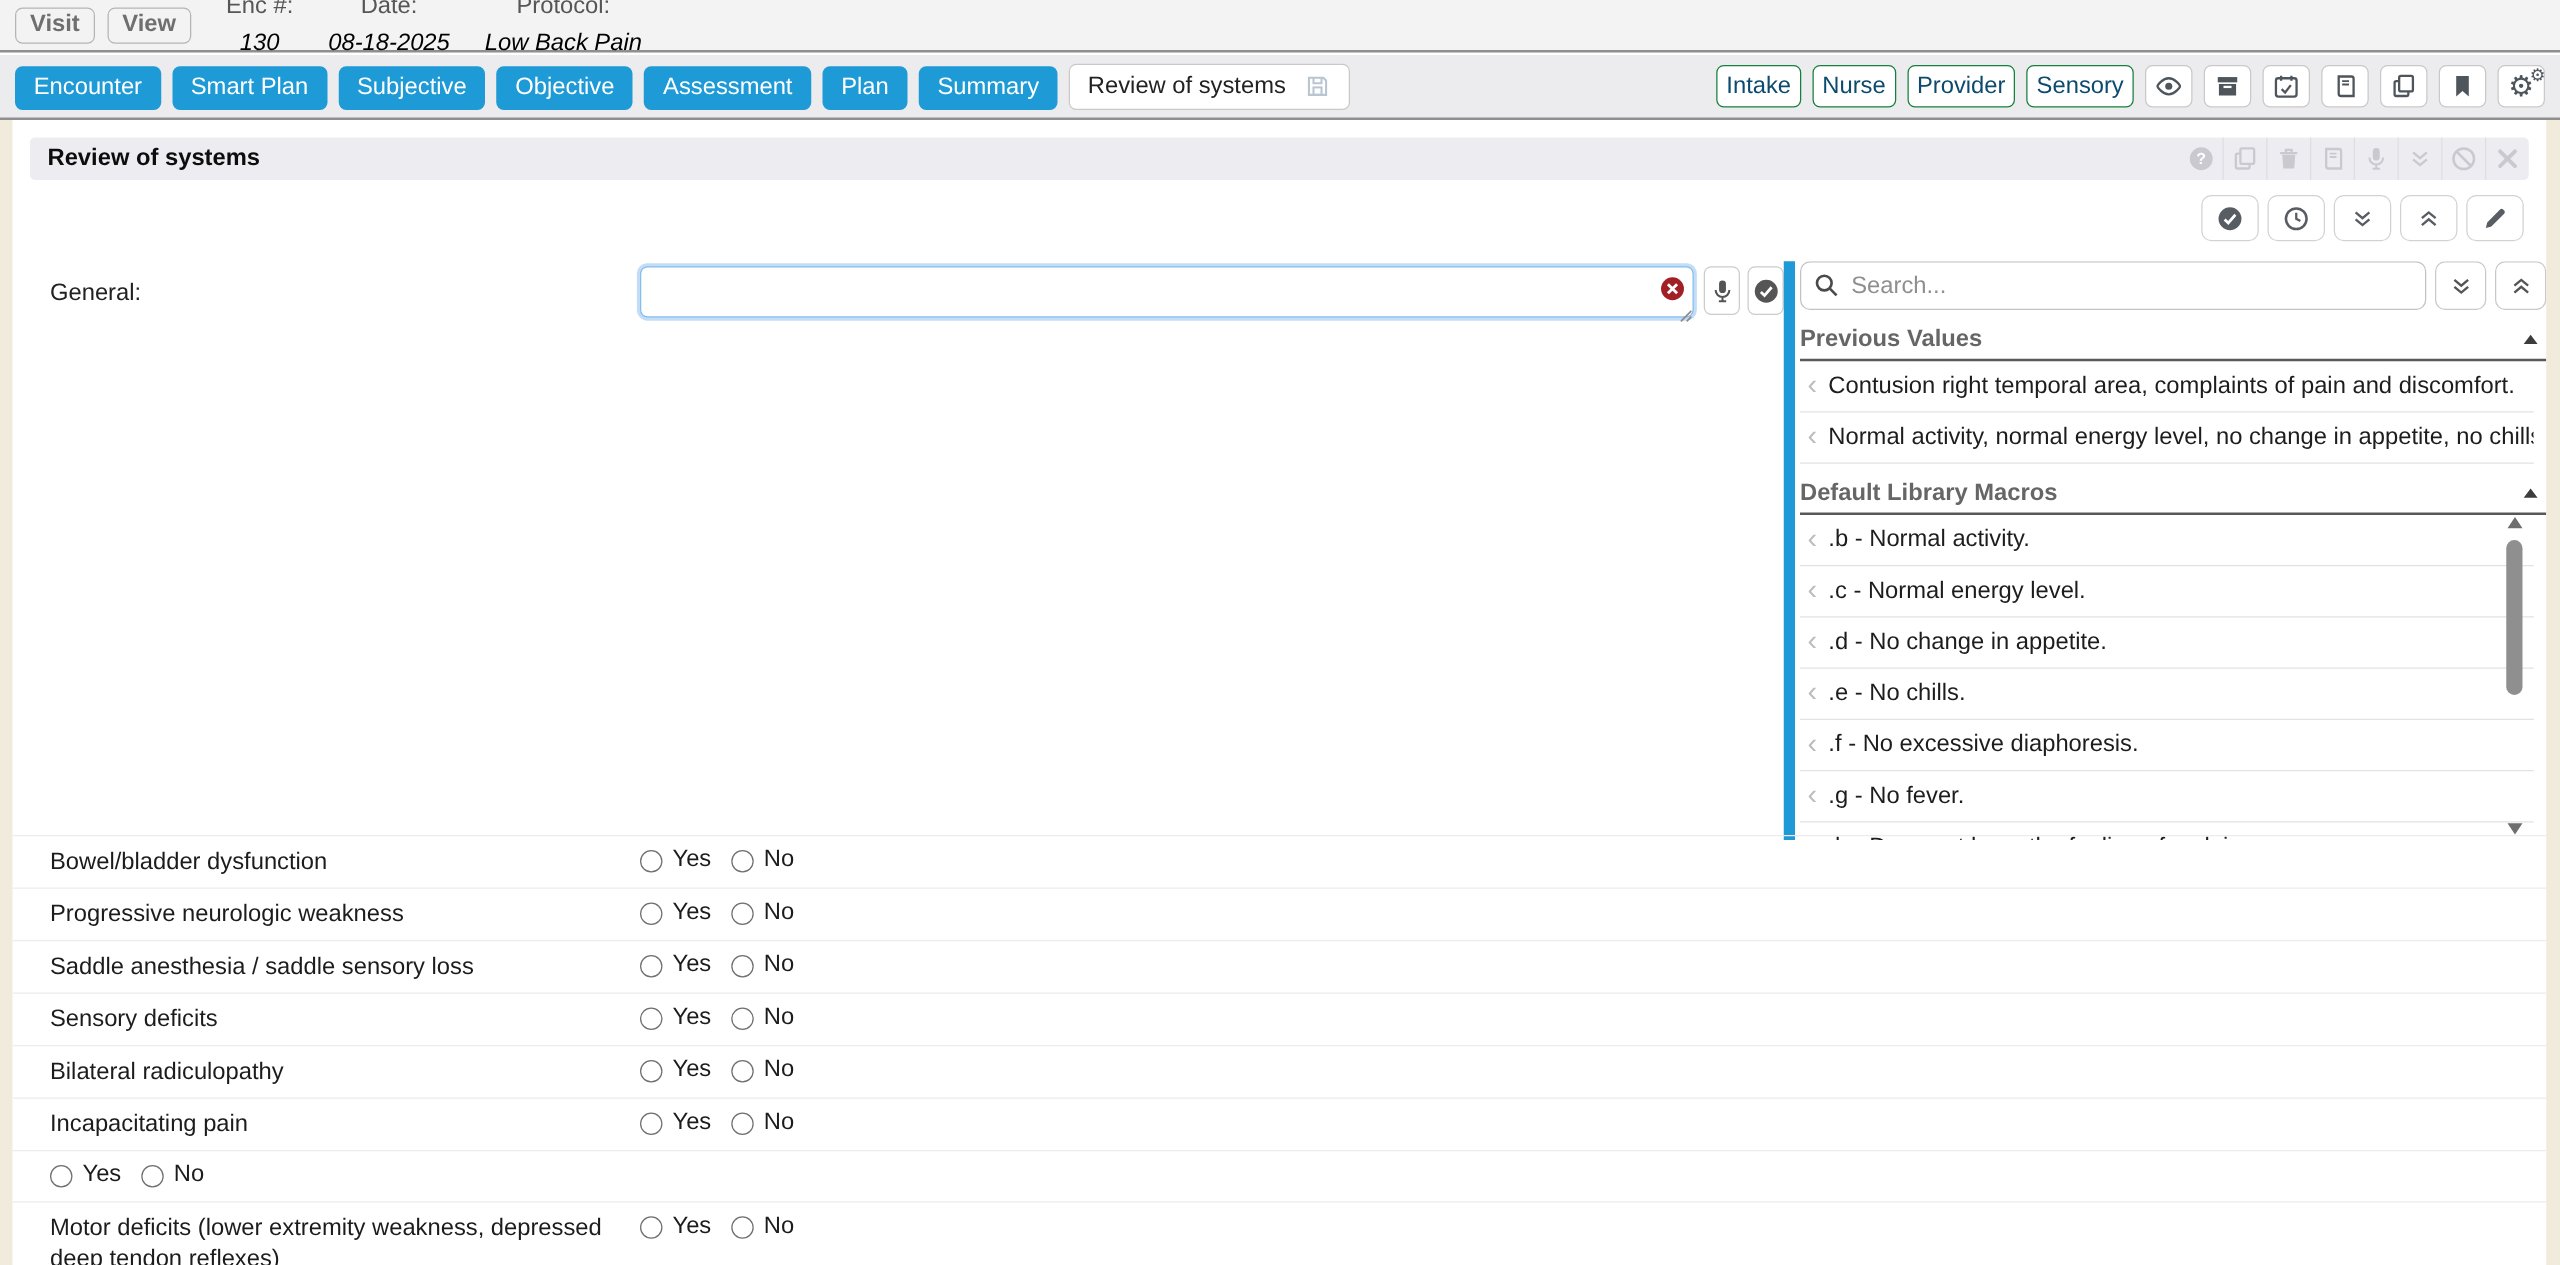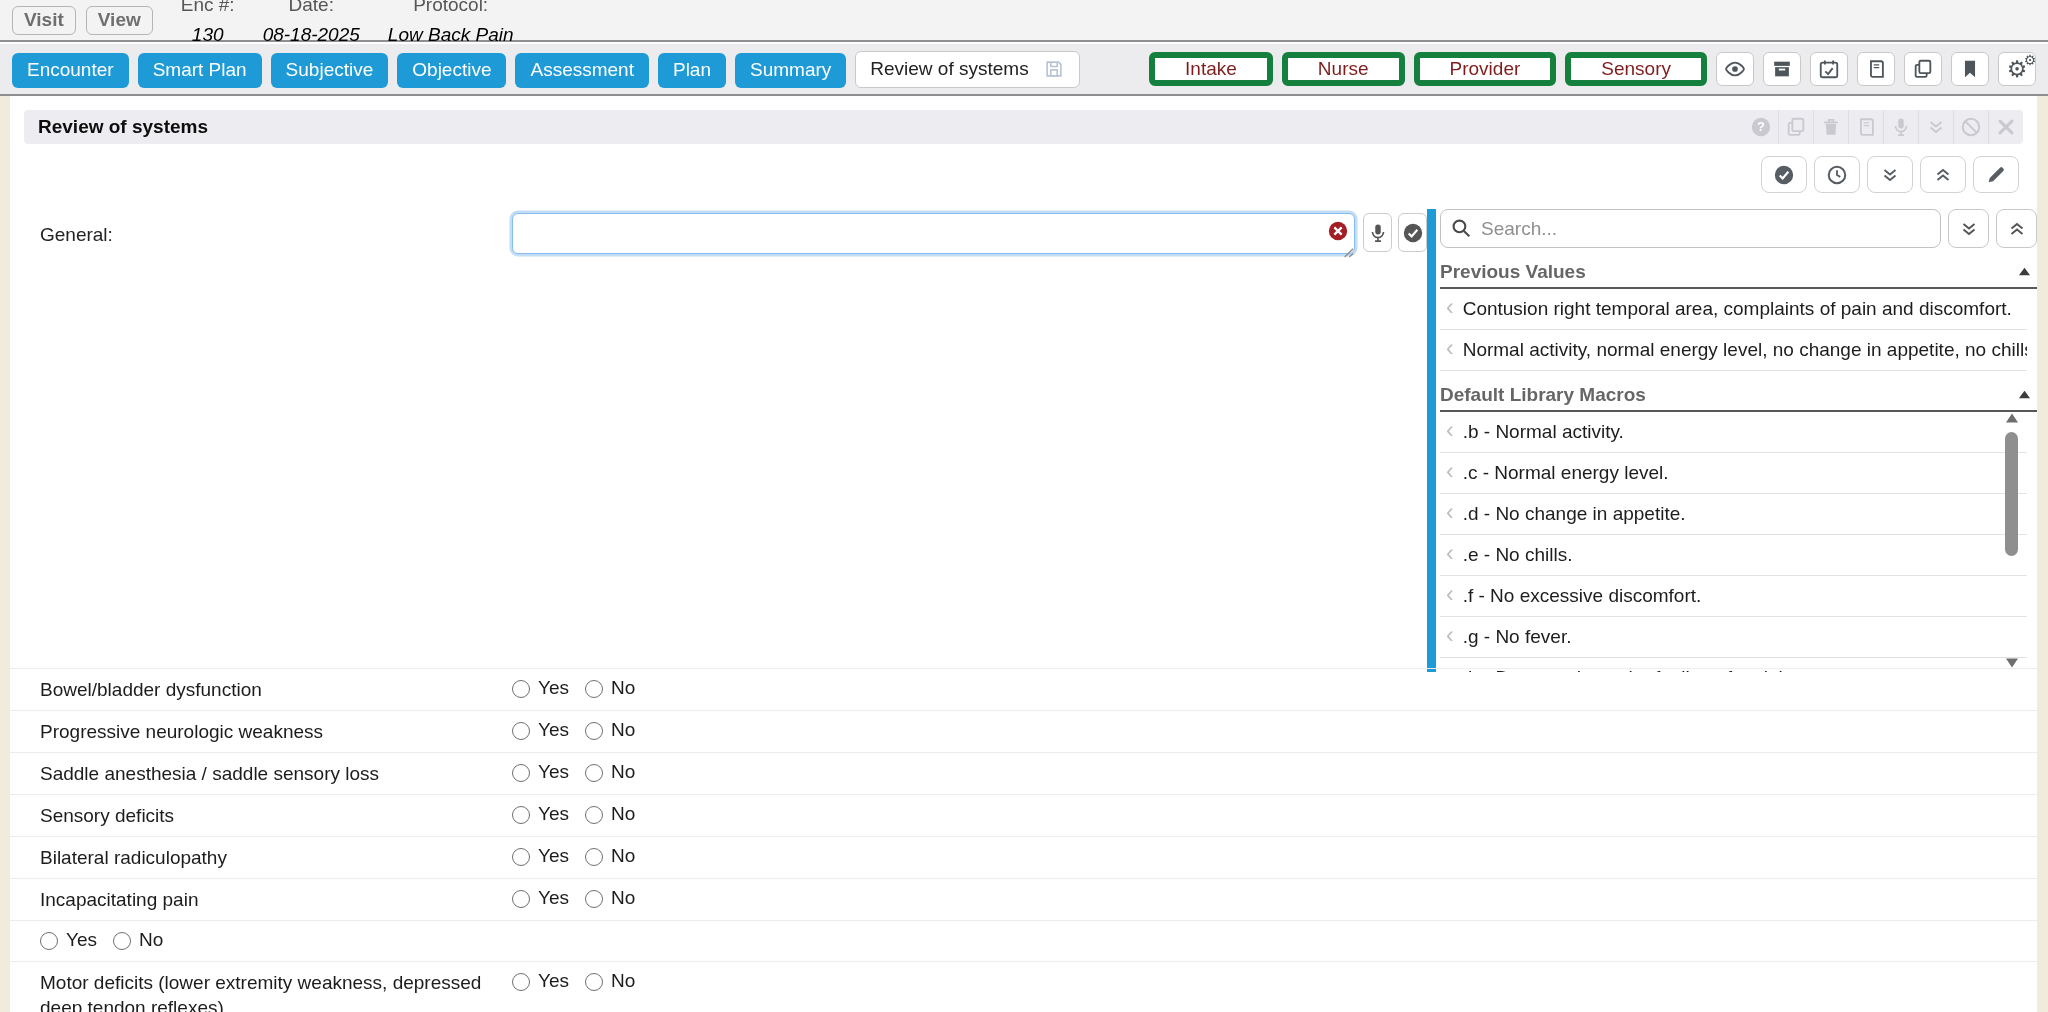--- a/index.html
+++ b/index.html
@@ -24,22 +24,22 @@
   
   .navbar{position:absolute;left:0;top:44px;width:2048px;height:52px;background:#ececee;
           border-bottom:2px solid #8f8f8f;display:flex;align-items:center;justify-content:space-between;padding:0 12px;}
   .nav-left{display:flex;align-items:flex-end;gap:9px;}
   .tab-blue{height:35px;padding:0 15px;border:none;border-radius:6px;background:var(--accent);
             color:#fff;font-size:19px;cursor:pointer;}
   .tab-active{height:37px;padding:0 14px;border:1px solid #c9c9c9;border-radius:6px;background:#fff;
               color:#222;font-size:19px;display:flex;align-items:center;gap:14px;cursor:pointer;}
   .tab-active .icn{color:#b9c5d2;}
   .nav-right{display:flex;align-items:center;gap:9px;}
-  .stage-btn{height:34px;padding:0 30px;border:6px solid #15803d;border-radius:6px;background:#fff;
-             color:#7f1d1d;font-size:19px;cursor:pointer;}
+  .stage-btn{height:34px;padding:0 7px;border:1px solid #15803d;border-radius:6px;background:#fff;
+             color:#0c4a6e;font-size:19px;cursor:pointer;}
   .icon-btn{width:38px;height:34px;border:1px solid #c9c9c9;border-radius:6px;background:#fff;
             color:#4e555b;display:flex;align-items:center;justify-content:center;cursor:pointer;}
   .icn{display:inline-flex;align-items:center;justify-content:center;line-height:1;}
   .icn svg{display:block;}
 
   
   .page{position:absolute;left:0;top:96px;width:2048px;bottom:0;background:var(--page-bg);}
   .panel{position:absolute;left:10px;right:11px;top:0;bottom:0;background:#fff;}
 
   .panel-header{position:absolute;left:14px;right:14px;top:14px;height:34px;background:var(--panel-header-bg);
@@ -426,21 +426,21 @@
           <div class="side-item">
             <span class="lt">‹</span>
             <span class="side-text">.d - No change in appetite.</span>
           </div>
           <div class="side-item">
             <span class="lt">‹</span>
             <span class="side-text">.e - No chills.</span>
           </div>
           <div class="side-item">
             <span class="lt">‹</span>
-            <span class="side-text">.f - No excessive discomfort.</span>
+            <span class="side-text">.f - No excessive diaphoresis.</span>
           </div>
           <div class="side-item">
             <span class="lt">‹</span>
             <span class="side-text">.g - No fever.</span>
           </div>
           <div class="side-item">
             <span class="lt">‹</span>
             <span class="side-text">.h - Does not have the feeling of malaise.</span>
           </div>
         </div>

